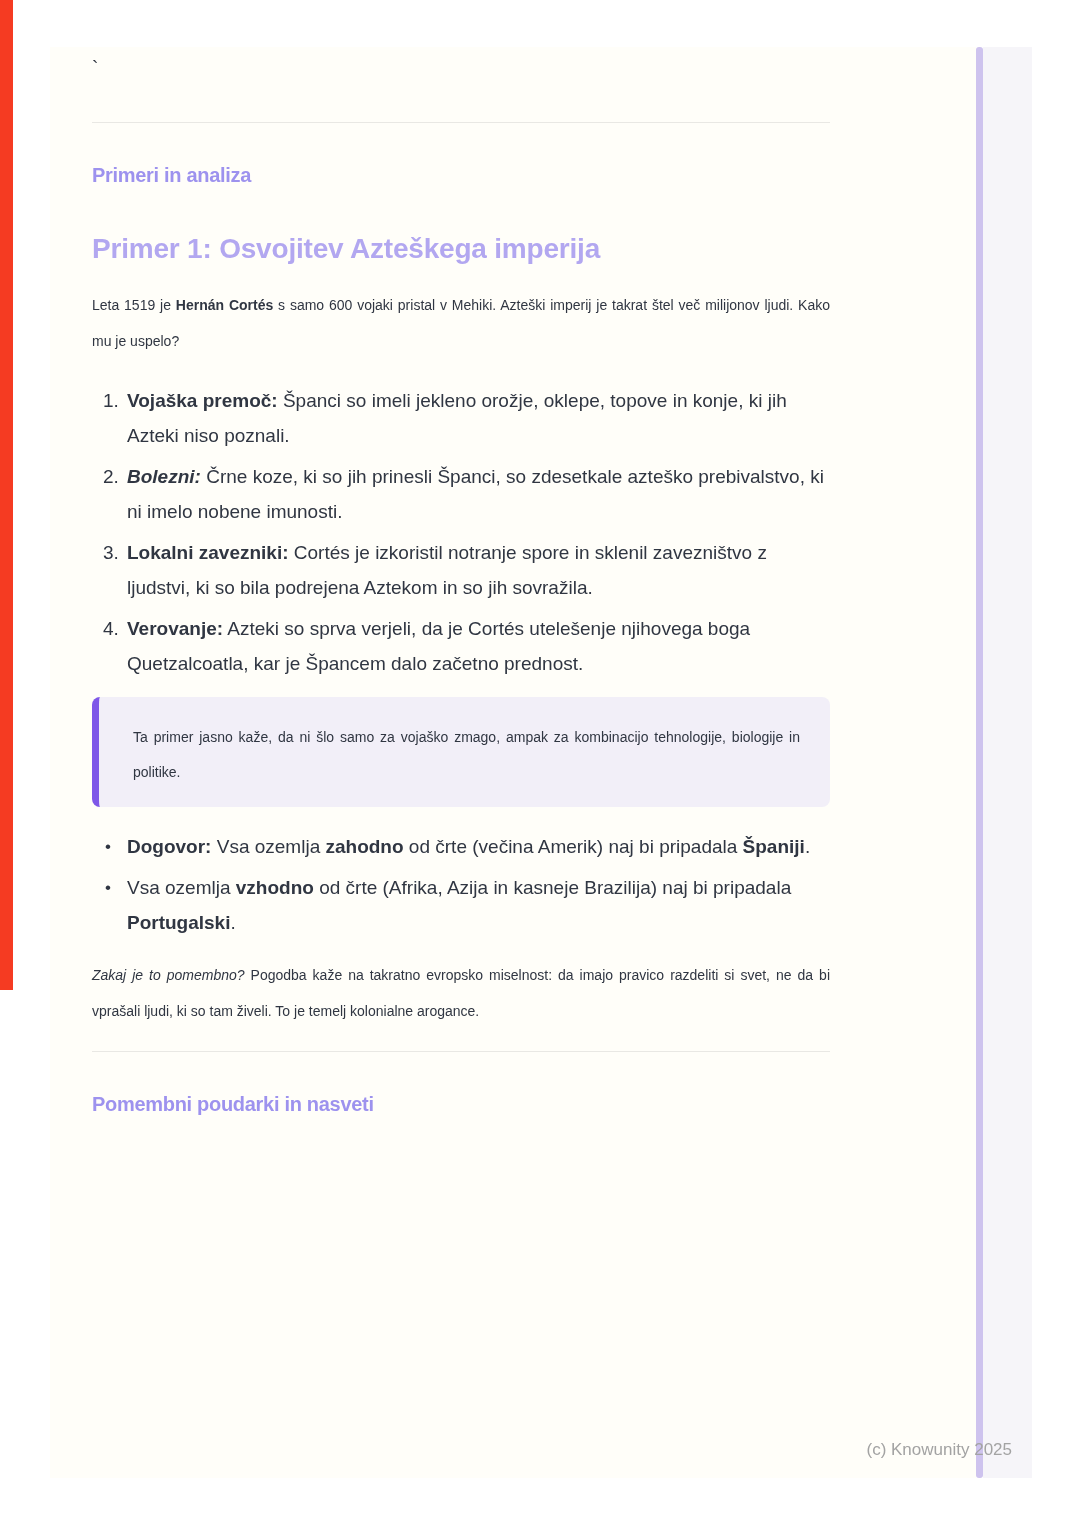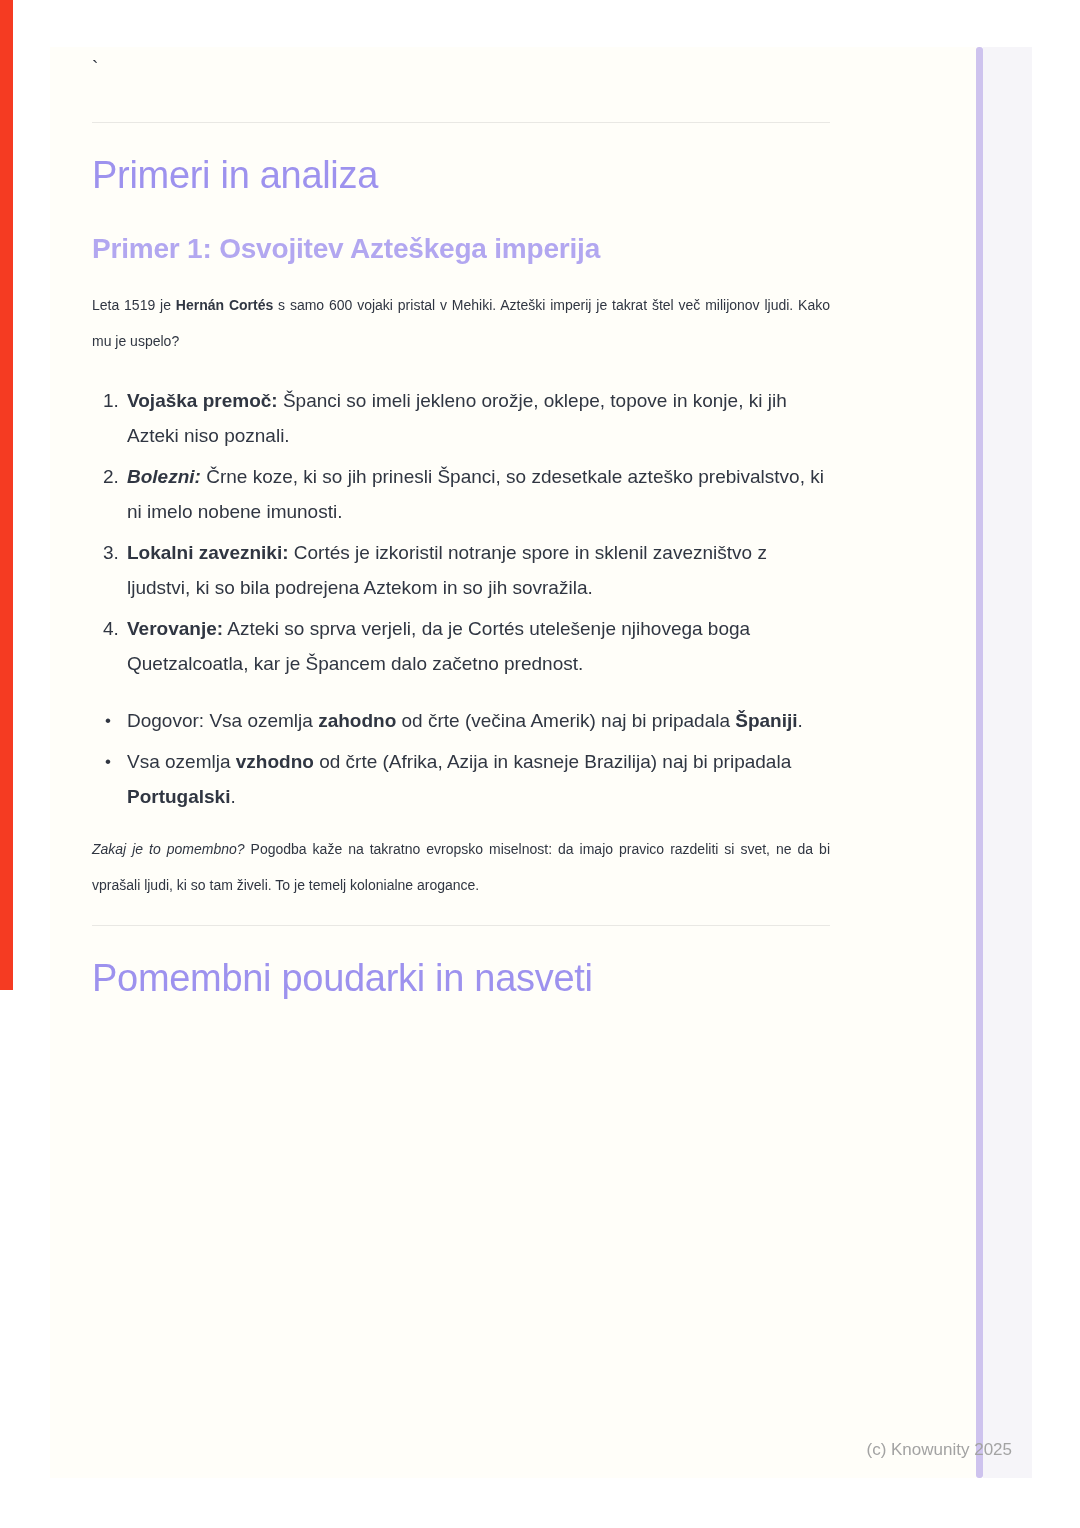--- a/index.html
+++ b/index.html
@@ -58,23 +58,23 @@
 
   .divider {
     border: none;
     border-top: 1px solid #e9e8e4;
     margin-top: 39px;
   }
   .divider-2 { margin-top: 22px; }
 
   h1 {
     margin-top: 34px;
-    font-size: 38px;
+    font-size: 20px;
     line-height: 36px;
-    font-weight: 400;
+    font-weight: 700;
     letter-spacing: -0.3px;
     color: #9d92ee;
   }
   h1.tips { margin-top: 33px; line-height: 38px; }
 
   h2 {
     margin-top: 41px;
     font-size: 28px;
     line-height: 30px;
     font-weight: 600;
@@ -165,27 +165,30 @@
       <div class="li">
         <span class="marker">3.</span>
         <span class="li-text"><span style="font-weight: 700;">Lokalni zavezniki:</span><span> Cortés je izkoristil notranje spore in sklenil zavezništvo z ljudstvi, ki so bila podrejena Aztekom in so jih sovražila.</span></span>
       </div>
       <div class="li">
         <span class="marker">4.</span>
         <span class="li-text"><span style="font-weight: 700;">Verovanje:</span><span> Azteki so sprva verjeli, da je Cortés utelešenje njihovega boga Quetzalcoatla, kar je Špancem dalo začetno prednost.</span></span>
       </div>
     </div>
 
+    <div class="callout">
+      <p><span>Ta primer jasno kaže, da ni šlo samo za vojaško zmago, ampak za kombinacijo tehnologije, biologije in politike.</span></p>
+    </div>
 
 
 
     <div class="list bullets">
       <div class="li">
         <span class="marker">•</span>
-        <span class="li-text"><span style="font-weight: 400;">Dogovor:</span><span> Vsa ozemlja </span><span style="font-weight: 700;">zahodno</span><span> od črte (večina Amerik) naj bi pripadala </span><span style="font-weight: 700;">Španiji</span><span>.</span></span>
+        <span class="li-text"><span style="font-weight: 700;">Dogovor:</span><span> Vsa ozemlja </span><span style="font-weight: 700;">zahodno</span><span> od črte (večina Amerik) naj bi pripadala </span><span style="font-weight: 700;">Španiji</span><span>.</span></span>
       </div>
       <div class="li">
         <span class="marker">•</span>
         <span class="li-text"><span>Vsa ozemlja </span><span style="font-weight: 700;">vzhodno</span><span> od črte (Afrika, Azija in kasneje Brazilija) naj bi pripadala </span><span style="font-weight: 700;">Portugalski</span><span>.</span></span>
       </div>
     </div>
 
     <p class="p-why"><span style="font-style: italic;">Zakaj je to pomembno?</span><span> Pogodba kaže na takratno evropsko miselnost: da imajo pravico razdeliti si svet, ne da bi vprašali ljudi, ki so tam živeli. To je temelj kolonialne arogance.</span></p>
 
     <hr class="divider divider-2">

